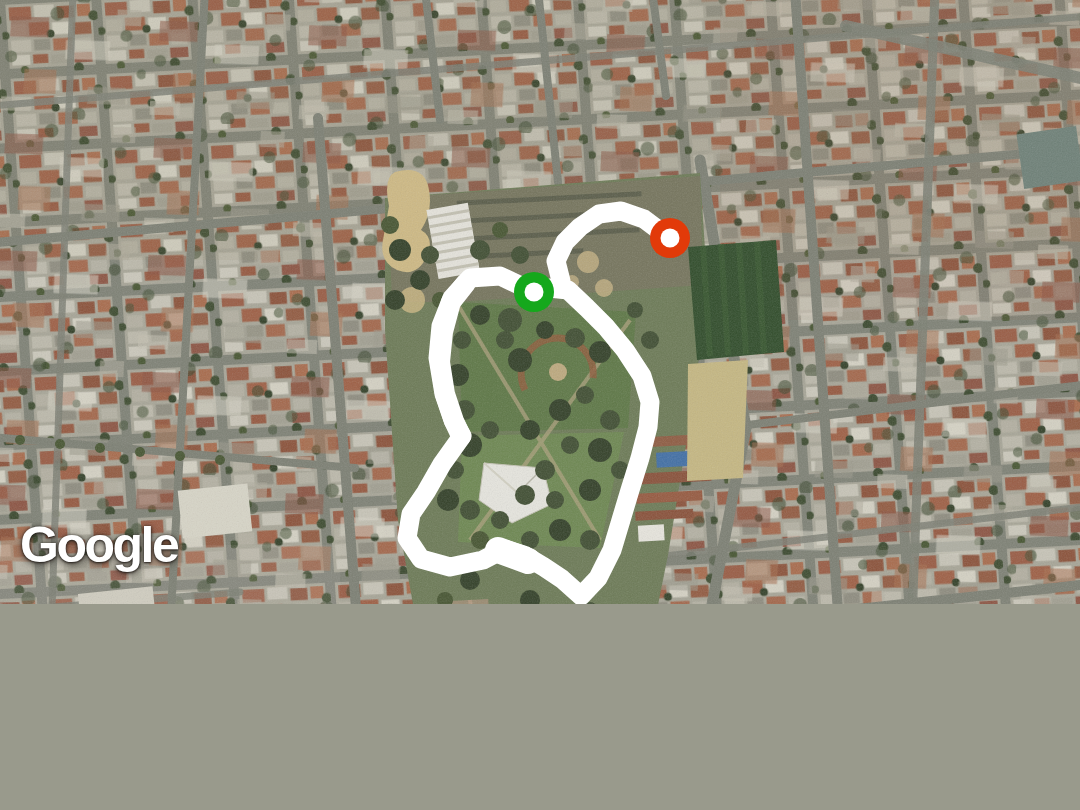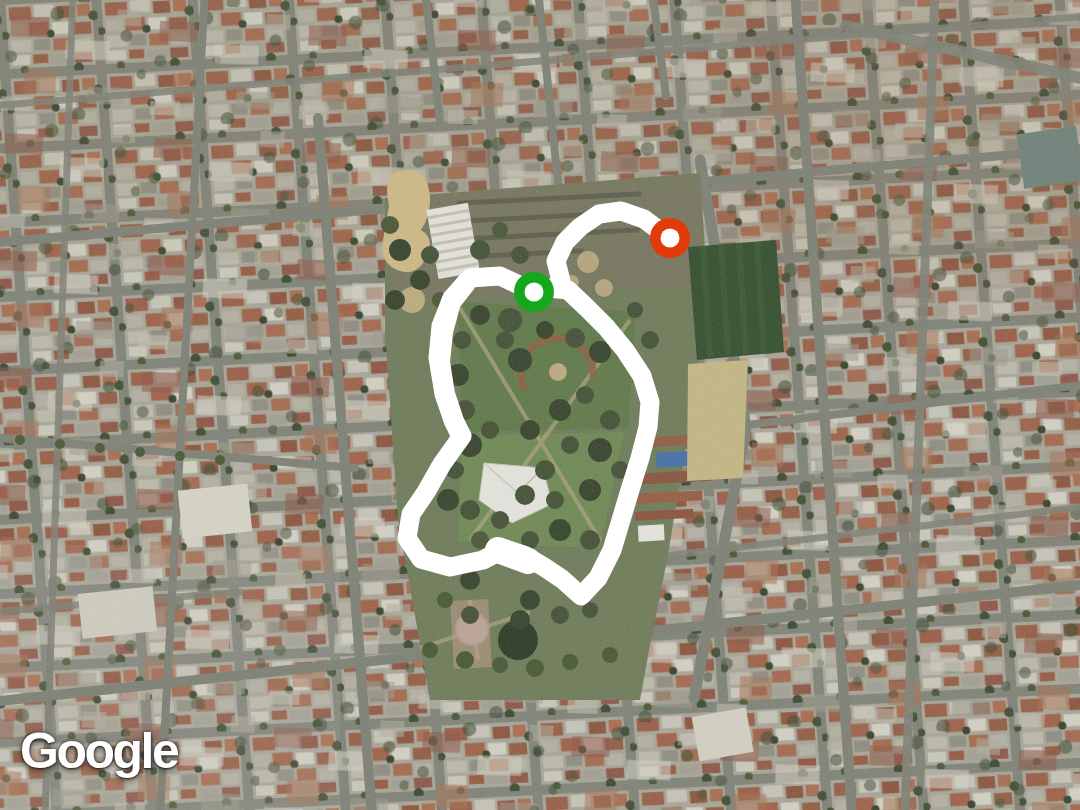--- a/index.html
+++ b/index.html
@@ -1,16 +1,16 @@
 <!DOCTYPE html>
 <html><head>
 <meta charset="utf-8">
 <style>
   html,body{margin:0;padding:0;width:1080px;height:810px;overflow:hidden;background:#999a8c;}
-  .stage{position:relative;width:1080px;height:810px;overflow:hidden;font-family:"Liberation Sans",sans-serif;}
+  .stage{position:relative;width:1080px;height:604px;overflow:hidden;font-family:"Liberation Sans",sans-serif;}
   .stage svg{position:absolute;inset:0;display:block;}
   #route-loop,#route-tail{fill:none;stroke-linecap:round;stroke-linejoin:round;}
   .watermark{
     position:absolute;left:20px;bottom:30px;
     font-family:"Liberation Sans",sans-serif;
     font-size:50px;font-weight:700;letter-spacing:-2.5px;color:#ffffff;
     text-shadow:0 0 3px rgba(40,35,30,.65), 0 2px 7px rgba(35,30,25,.75), 0 1px 2px rgba(30,25,20,.8);
     user-select:none;
   }
 </style>

